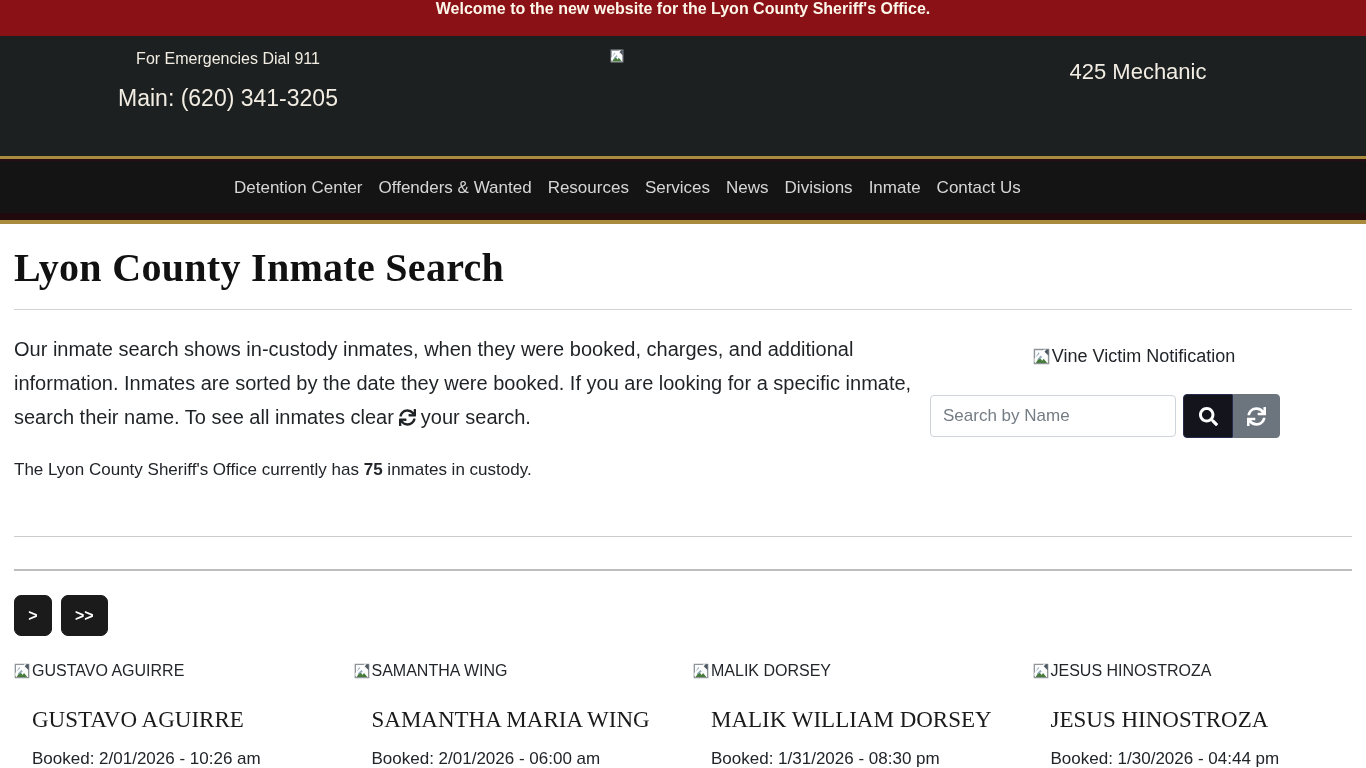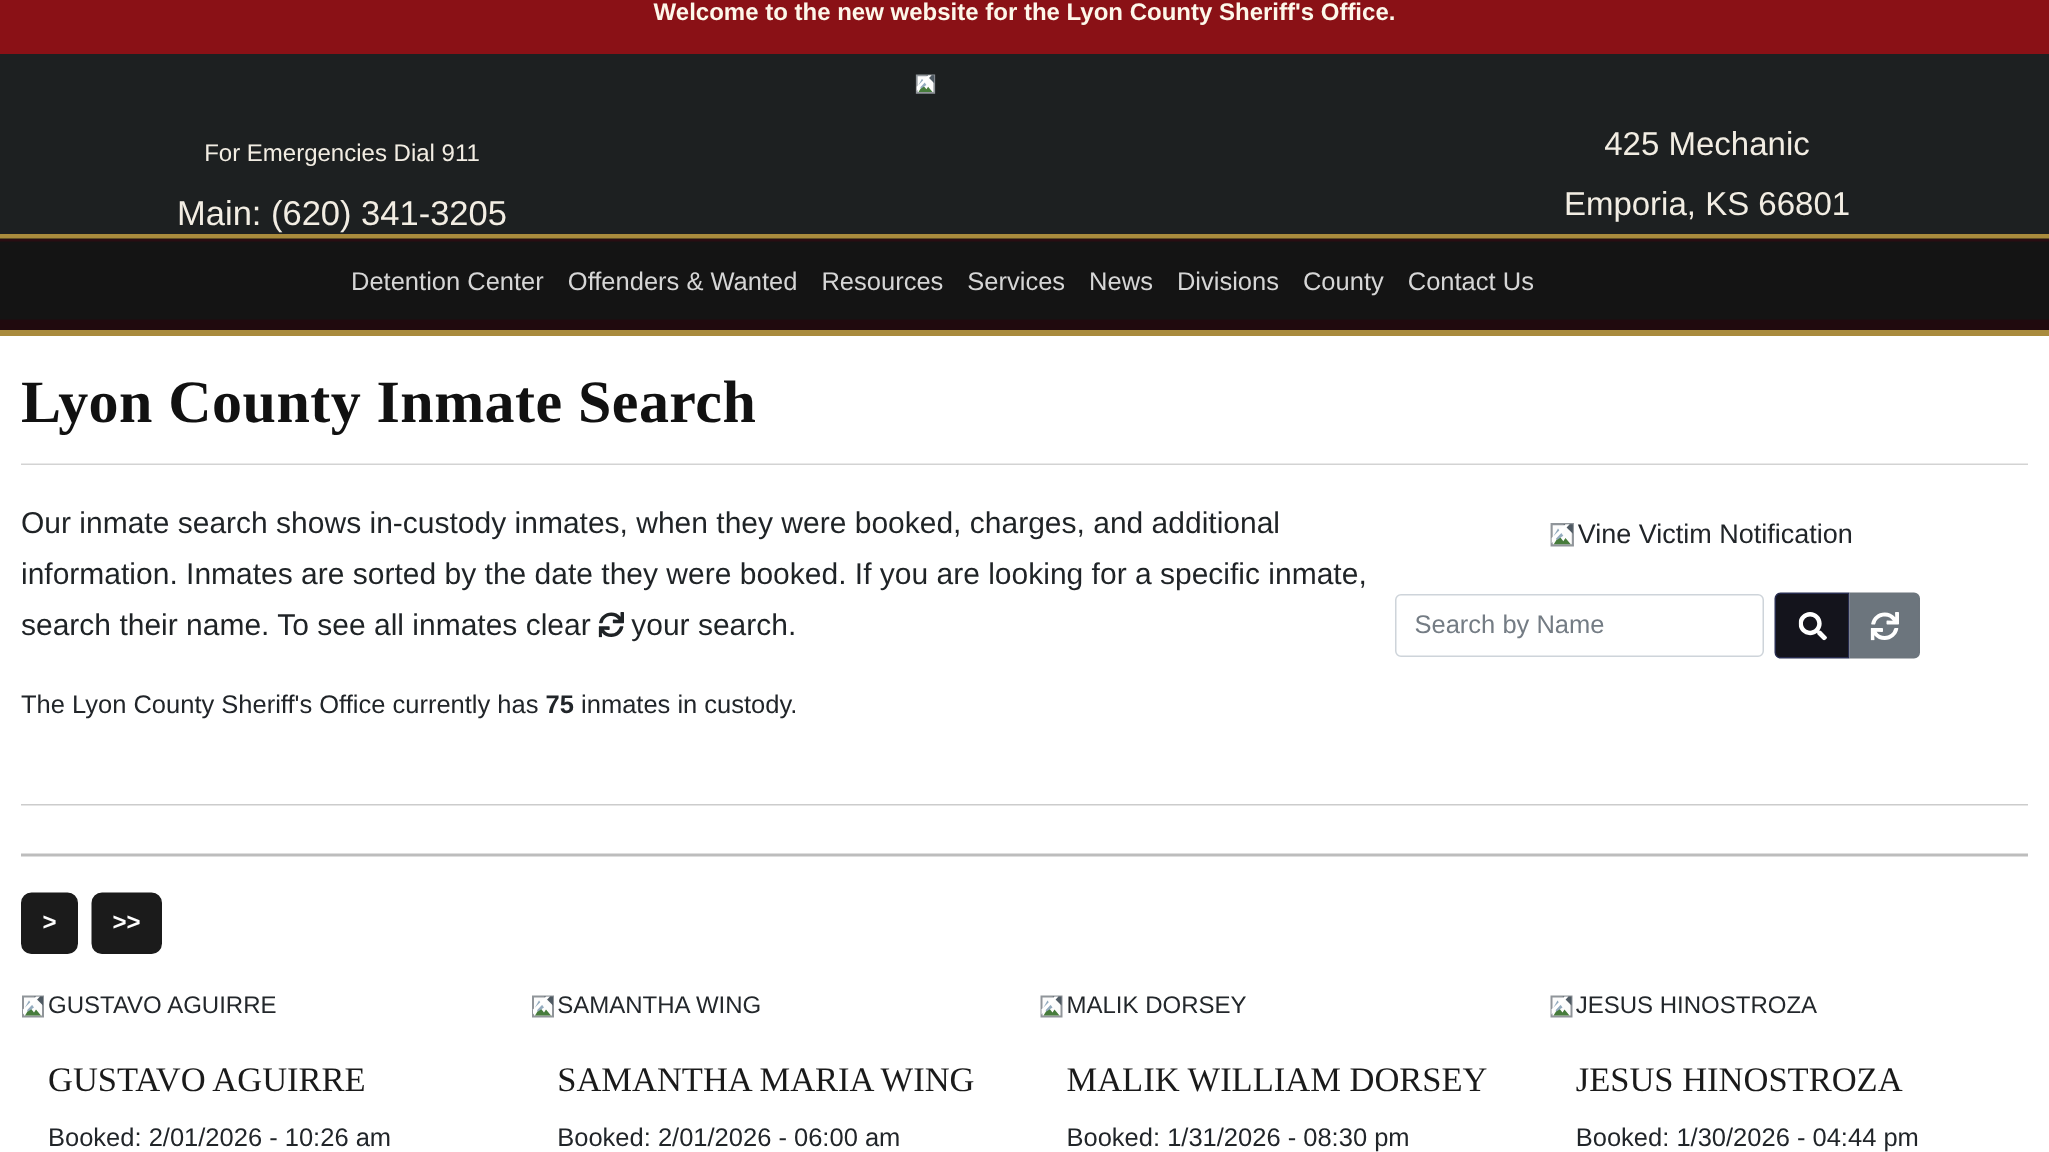--- a/index.html
+++ b/index.html
@@ -14,21 +14,21 @@
   
   .banner {
     height: 36px; background: #8a1116;
     display: flex; align-items: flex-start; justify-content: center;
   }
   .banner span { color: #fdf7ea; font-size: 16px; font-weight: bold; }
 
   
   .site-header {
     height: 120px; background: #1d2021; color: #f2ede3;
-    display: flex; align-items: flex-end; position: relative;
+    display: flex; align-items: flex-start; position: relative;
   }
   .header-left { width: 456px; text-align: center; padding-top: 14px; }
   .emergency { font-size: 16px; }
   .phone { font-size: 23px; margin-top: 17px; }
   .header-center { flex: 1; position: relative; height: 100%; }
   .logo-broken { position: absolute; left: 154px; top: 13px; }
   .header-right { width: 456px; text-align: center; padding-top: 16px; font-size: 22px; line-height: 40px; }
 
   
   .navbar {
@@ -134,32 +134,31 @@
     </div>
     <div class="header-center">
       <span class="logo-broken broken-icon">
         <svg width="14" height="14">
             <use href="#sym-broken-img"></use>
           </svg>
       </span>
     </div>
     <div class="header-right">
       <div>425 Mechanic</div>
-      <div>Emporia, KS 66801</div>
     </div>
   </header>
 
   <nav class="navbar">
     <a class="nav-item">Detention Center</a>
     <a class="nav-item">Offenders &amp; Wanted</a>
     <a class="nav-item">Resources</a>
     <a class="nav-item">Services</a>
     <a class="nav-item">News</a>
     <a class="nav-item">Divisions</a>
-    <a class="nav-item">County</a>
+    <a class="nav-item">Inmate</a>
     <a class="nav-item">Contact Us</a>
   </nav>
 
   <main class="content">
 
     <h1 class="page-title">Lyon County Inmate Search</h1>
     <hr class="title-rule">
 
     <div class="intro-row">
       <div class="intro-col">

